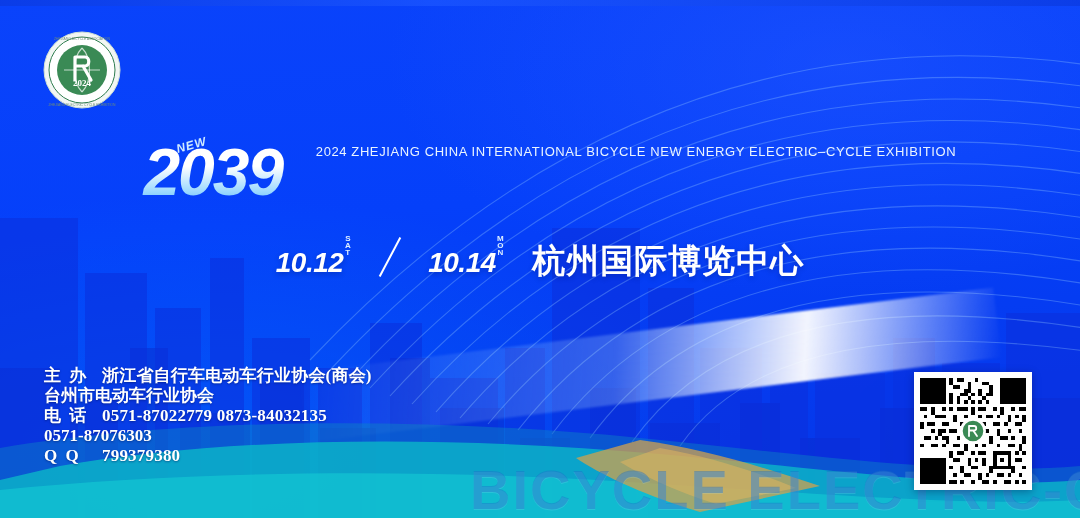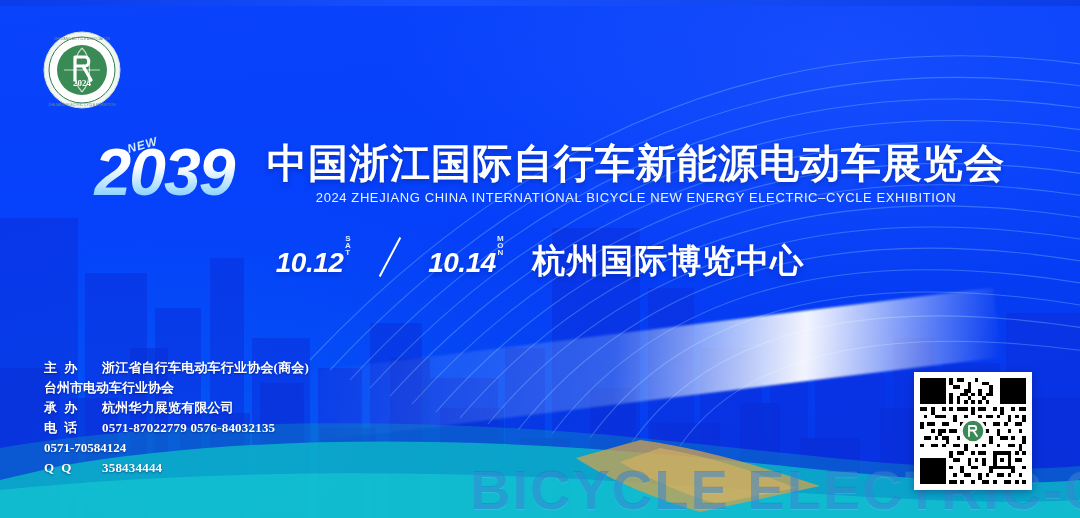--- a/index.html
+++ b/index.html
@@ -85,22 +85,22 @@
     text-shadow:0 2px 5px rgba(0,20,90,.3);}
   .dsup{display:inline-block;font-size:8px;font-weight:bold;color:#dff0ff;
     writing-mode:vertical-rl;text-orientation:upright;letter-spacing:-2px;
     vertical-align:17px;margin-left:1px;line-height:7px;}
   .dslash{display:inline-block;width:44px;height:2px;background:#ffffff;
     transform:rotate(-62deg);vertical-align:14px;margin:0 12px;}
   .venue{font-size:33px;font-weight:bold;color:#ffffff;margin-left:24px;letter-spacing:1px;
     text-shadow:0 2px 5px rgba(0,20,90,.3);}
 
   
-  .contact{position:absolute;left:44px;top:358px;color:#ffffff;
-    font-family:"Liberation Serif","DejaVu Serif",serif;font-size:13px;line-height:20px;
+  .contact{position:absolute;left:44px;top:366px;color:#ffffff;
+    font-family:"Liberation Serif","DejaVu Serif",serif;font-size:17px;line-height:20px;
     text-shadow:0 1px 2px rgba(0,20,90,.5);}
   .crow{display:flex;align-items:baseline;}
   .clabel{width:58px;flex:0 0 58px;font-weight:bold;letter-spacing:2px;}
   .cval{font-weight:bold;letter-spacing:.2px;}
   .cval2{font-weight:bold;}
 
   
   .qrbox{position:absolute;left:914px;top:372px;width:118px;height:118px;background:#ffffff;
     padding:6px;box-sizing:border-box;box-shadow:0 2px 8px rgba(0,10,60,.35);}
   .qrbox svg{display:block;width:100%;height:100%;}
@@ -204,51 +204,46 @@
     </div>
   </div>
 
   <div class="titleblock">
     <div class="title-row">
       <div class="year">
         <div class="yeartxt"><span>20</span><span>39</span></div>
         <div class="newtag">NEW</div>
       </div>
       <div>
-        <div class="cn-title">中国浙江国际自行车新能源电动车展览会</div>
         <div class="en-title">2024 ZHEJIANG CHINA INTERNATIONAL BICYCLE NEW ENERGY ELECTRIC–CYCLE EXHIBITION</div>
       </div>
     </div>
   </div>
 
   <div class="daterow">
     <span class="dnum">10.12</span><span class="dsup">SAT</span>
     <span class="dslash"></span>
     <span class="dnum">10.14</span><span class="dsup">MON</span>
     <span class="venue">杭州国际博览中心</span>
   </div>
 
   <div class="contact">
     <div class="crow">
       <span class="clabel">主 办</span>
       <span class="cval">浙江省自行车电动车行业协会(商会)</span>
     </div>
     <div class="cval2">台州市电动车行业协会</div>
     <div class="crow">
-      <span class="clabel">承 办</span>
-      <span class="cval">杭州华力展览有限公司</span>
-    </div>
-    <div class="crow">
       <span class="clabel">电 话</span>
-      <span class="cval">0571-87022779  0576-84032135</span>
-    </div>
-    <div class="cval2">0571-70584124</div>
+      <span class="cval">0571-87022779  0873-84032135</span>
+    </div>
+    <div class="cval2">0571-87076303</div>
     <div class="crow">
       <span class="clabel">Q Q</span>
-      <span class="cval">358434444</span>
+      <span class="cval">799379380</span>
     </div>
   </div>
 
   <div class="qrbox">
     <svg viewBox="0 0 29 29" shape-rendering="crispEdges" aria-hidden="true">
       <rect width="29" height="29" fill="#ffffff"></rect>
       <g fill="#000000">
 
         <path d="M0,0h7v7h-7z M1,1h5v5h-5z" fill="#000"></path>
         <rect x="2" y="2" width="3" height="3"></rect>

